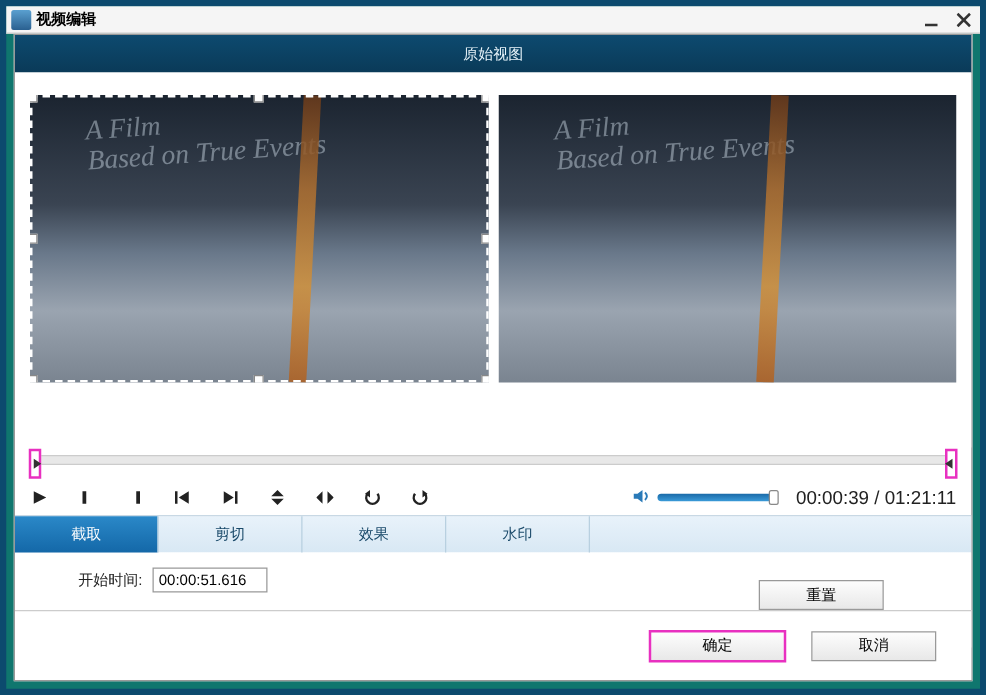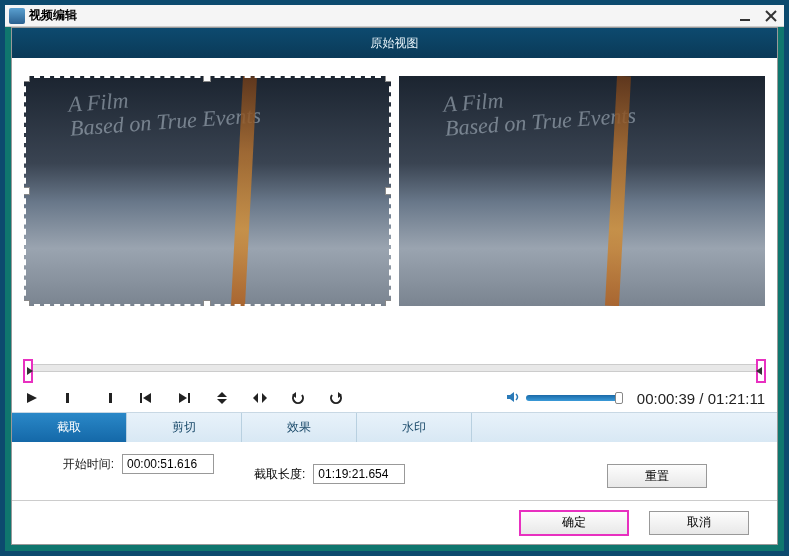--- a/index.html
+++ b/index.html
@@ -48,21 +48,21 @@
 
   .crop-panel { padding: 12px 20px 8px 46px; display: flex; align-items: flex-start; gap: 40px; background: #fff; height: 76px; }
   .field-col { display: flex; flex-direction: column; gap: 8px; }
   .field-row { display: flex; align-items: center; gap: 8px; }
   .field-row label { width: 56px; text-align: right; color: #222; }
   .text-input { width: 92px; height: 20px; border: 1px solid #999; padding: 0 4px; font-size: 12px; background: #fff; }
   .len-col { display: flex; align-items: center; gap: 8px; margin-top: 10px; }
   .reset-col { margin-left: auto; margin-right: 50px; margin-top: 10px; font-family: Liberation Mono, monospace; }
   .btn { width: 100px; height: 24px; border: 1px solid #999; background: linear-gradient(#fdfdfd,#e8e8e8); cursor: pointer; display: flex; align-items: center; justify-content: center; font-size: 12px; }
 
-  .footer { position: absolute; bottom: 0; left: 0; right: 0; height: 44px; border-top: 1px solid #ccc; display: flex; align-items: center; justify-content: flex-end; gap: 20px; padding-right: 28px; background: #fff; }
+  .footer { position: absolute; bottom: 0; left: 0; right: 0; height: 56px; border-top: 1px solid #ccc; display: flex; align-items: center; justify-content: flex-end; gap: 20px; padding-right: 28px; background: #fff; }
   .ok-btn { border: 2px solid #e830c0; width: 110px; height: 26px; }
 </style>
 </head>
 <body>
 
 <div class="window">
   <div class="titlebar">
     <div class="app-icon"></div>
     <div class="title">视频编辑</div>
     <div class="win-btns">
@@ -203,24 +203,20 @@
       <div class="func-tab">水印</div>
     </div>
 
     <div class="crop-panel">
       <div class="field-col">
         <div class="field-row">
           <label>开始时间:</label>
           <input class="text-input" value="00:00:51.616" style="">
         </div>
       </div>
-      <div class="len-col">
-        <label>截取长度:</label>
-        <input class="text-input" value="01:19:21.654" style="">
-      </div>
       <div class="reset-col">
         <div class="btn">重置</div>
       </div>
     </div>
 
     <div class="footer">
       <div class="btn ok-btn">确定</div>
       <div class="btn">取消</div>
     </div>
   </div>

